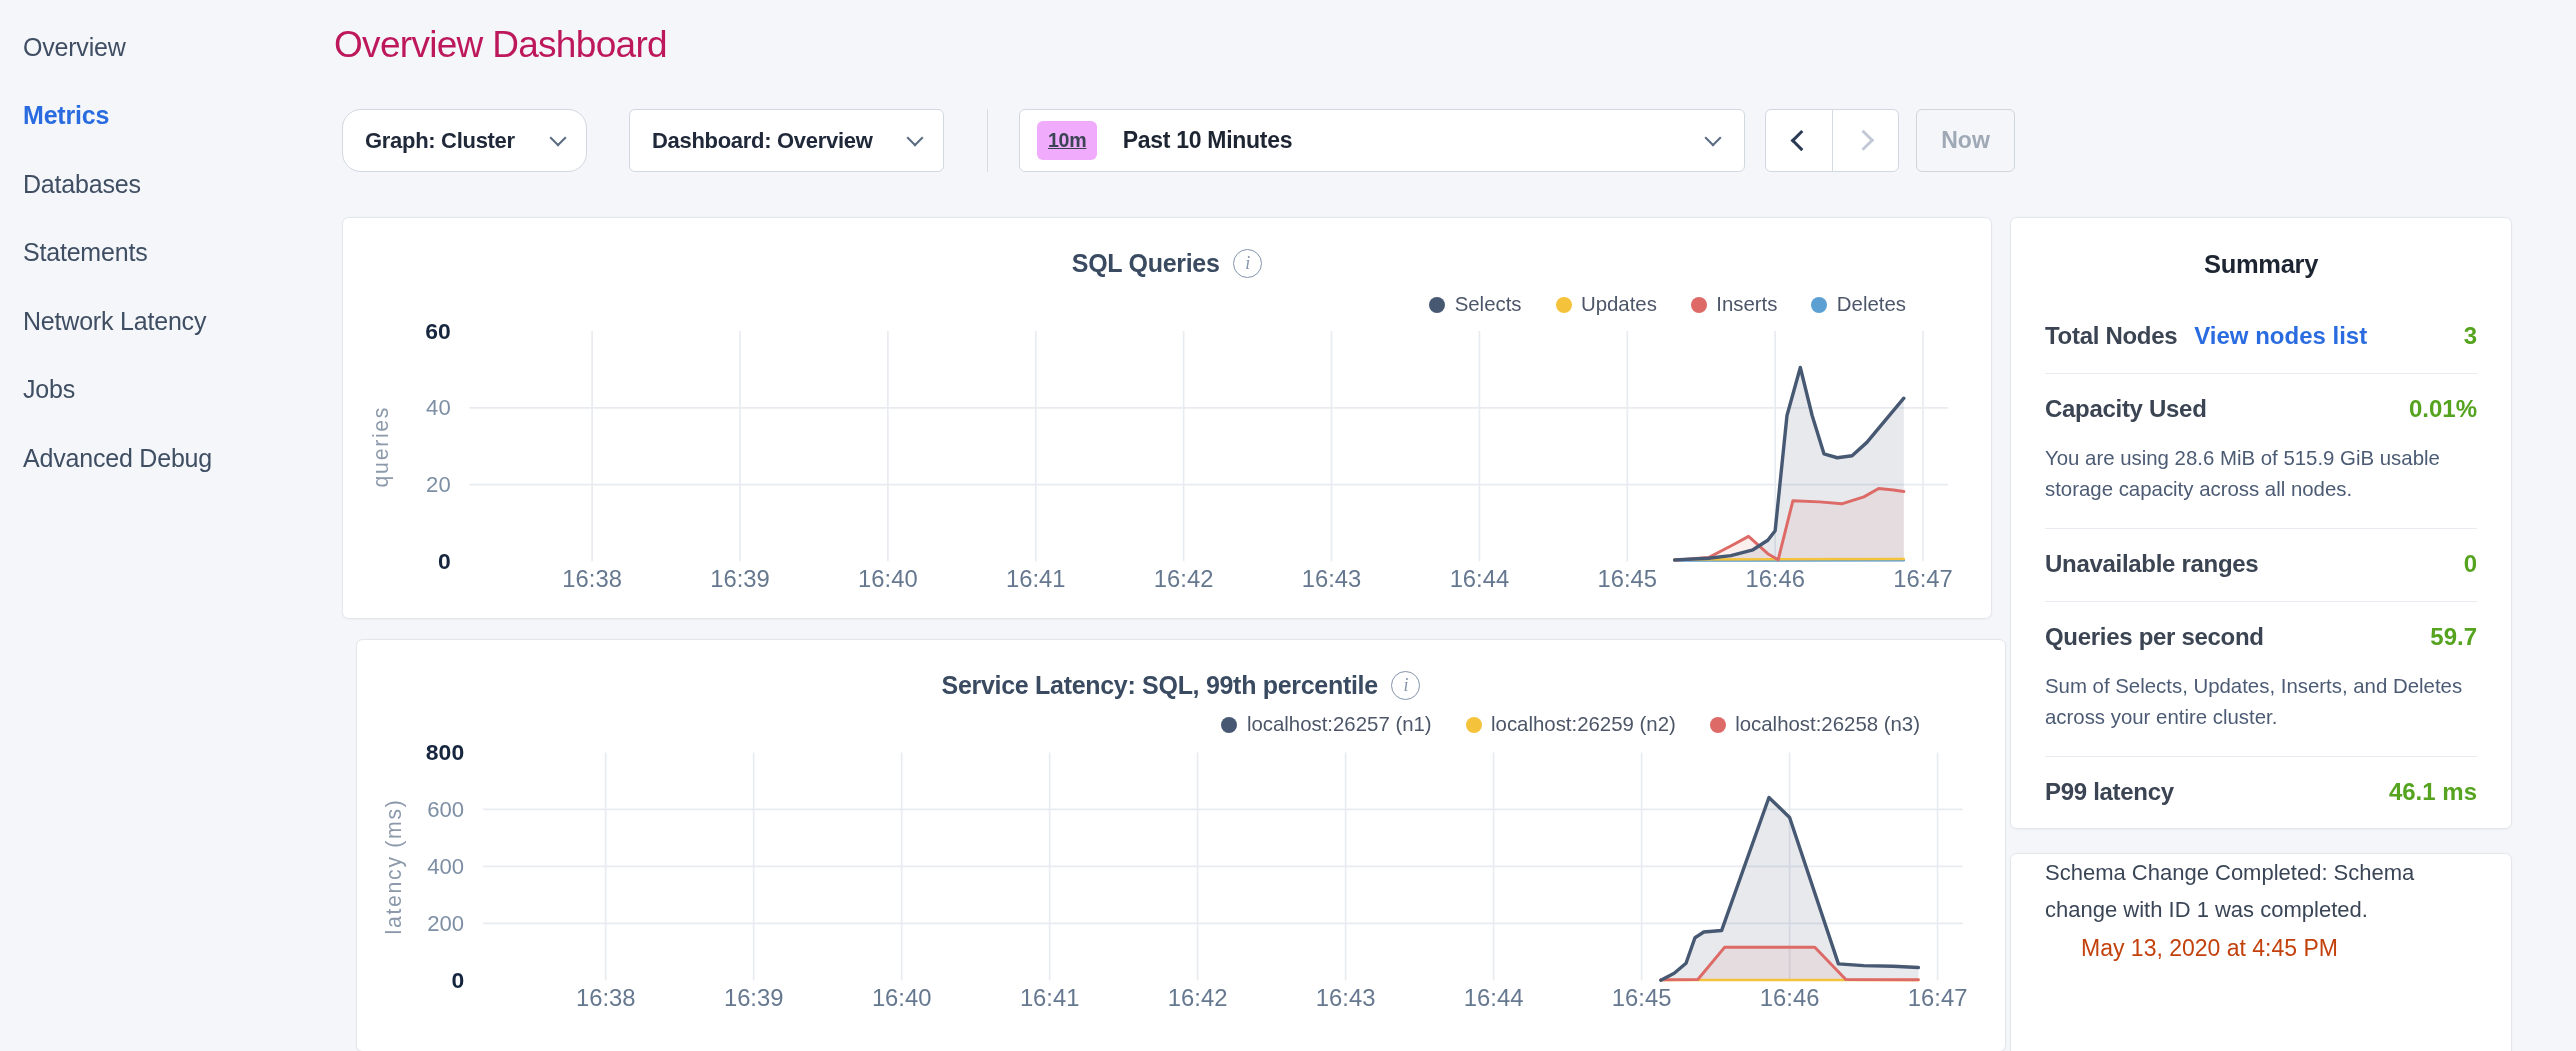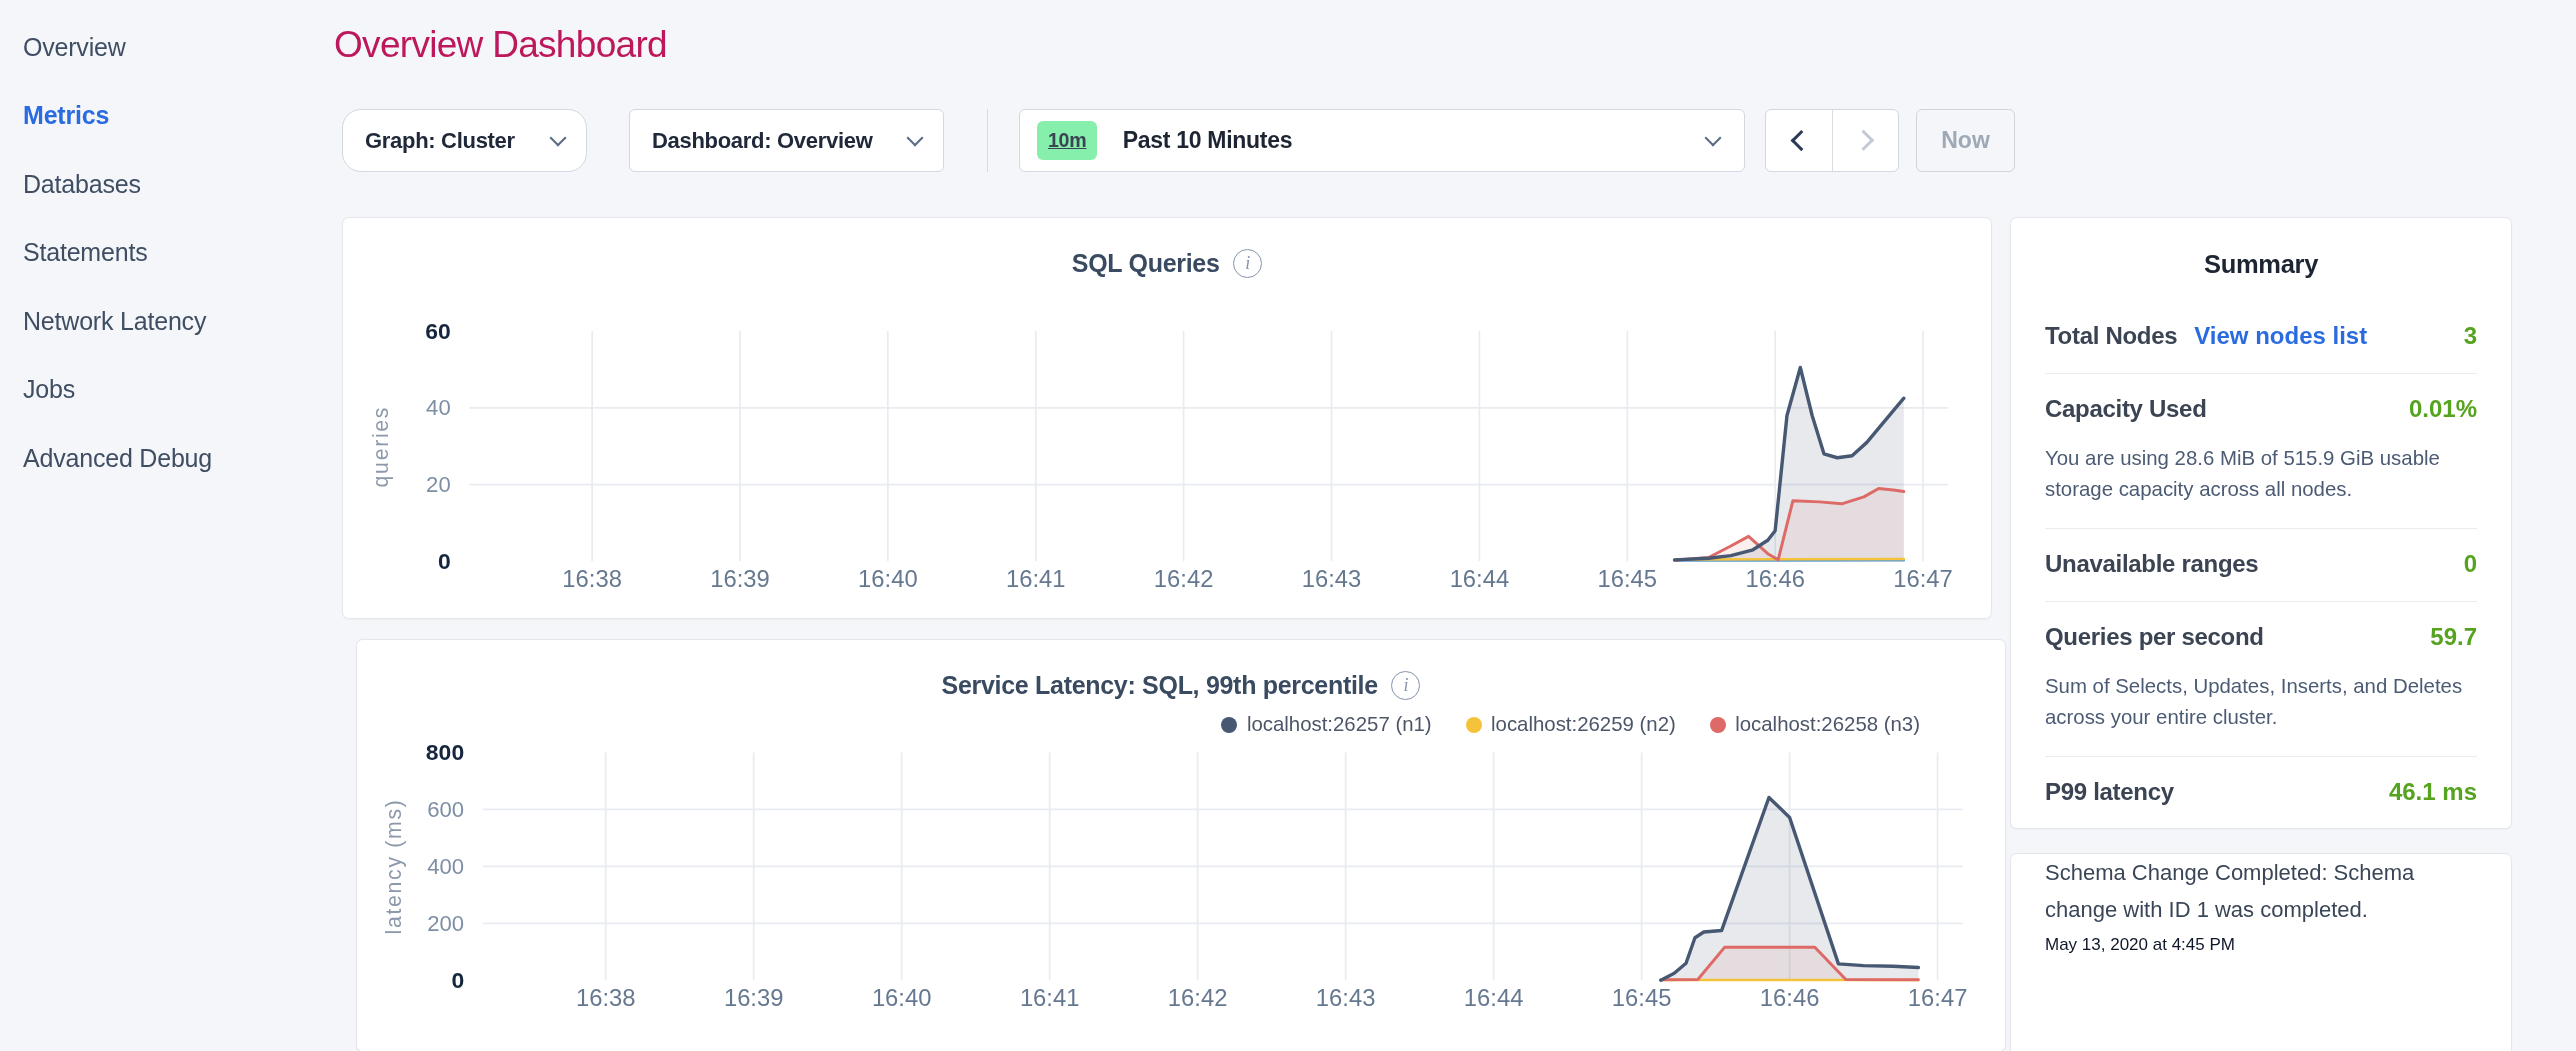--- a/index.html
+++ b/index.html
@@ -31,21 +31,21 @@
     background:#fff; border:0.9px solid #d2d8e0; border-radius:6px;
     display:flex; align-items:center;
     font-weight:700; color:#20293a; font-size:22px; letter-spacing:-0.3px;
     cursor:pointer;
   }
   .graph-btn  { left:342px;  top:109px; width:245px; height:63px; padding:0 22px; justify-content:space-between;border-radius:19px; }
   .dash-btn   { left:629px;  top:109px; width:315px; height:63px; padding:0 22px; justify-content:space-between; }
   .tb-divider { left:987px; top:109px; width:0.9px;  height:63px; background:#d7dce3; }
   .time-btn   { left:1019px; top:109px; width:726px; height:63px; padding:0 25.5px 0 17px; }
   .time-badge {
-    background:#86efac; border-radius:6px; padding:7.7px 11px;
+    background:#f0abfc; border-radius:6px; padding:7.7px 11px;
     font-size:19.6px; font-weight:700; color:#3a4453;text-decoration:underline;
   }
   .time-label { margin-left:25.5px; font-size:23px; font-weight:700; color:#1d2533; flex:1; }
   .chev { width:12px; height:12px; border-right:2.6px solid #5a6b82; border-bottom:2.6px solid #5a6b82;
           transform:rotate(45deg); margin-top:-5.1px; }
   .nav-group { left:1765px; top:109px; width:134px; height:63px; background:#fff;
                border:0.9px solid #d2d8e0; border-radius:6px; display:flex; }
   .nav-cell { width:50%; display:flex; align-items:center; justify-content:center; cursor:pointer; }
   .nav-cell + .nav-cell { border-left:0.9px solid #d7dce3; }
   .chev-left  { width:14.5px; height:14.5px; border-left:3.4px solid #2b3a55;  border-bottom:3.4px solid #2b3a55;  transform:rotate(45deg);  margin-left:5.1px; }
@@ -89,21 +89,21 @@
   .summary-body { padding:0 34px; }
   .sum-row { padding:21px 0 23px; border-bottom:0.9px solid #e8ebef; }
   .sum-row:last-child { border-bottom:none; }
   .sum-head { display:flex; align-items:baseline; }
   .sum-label { font-size:24px; font-weight:700; color:#3b4452; letter-spacing:-0.3px; }
   .sum-link  { font-size:24px; font-weight:700; color:#2a6ce0; margin-left:17px; cursor:pointer; }
   .sum-value { font-size:24px; font-weight:700; color:#55a31f; margin-left:auto; text-align:right; }
   .sum-desc  { margin-top:20px; font-size:20.4px; line-height:31px; color:#4c5b74; }
   .events-body { padding:0 34px; }
   .event-msg  { font-size:22px; line-height:37px; color:#3a4657; }
-  .event-time { margin-top:6.8px; font-size:17px; color:#0f172a; }
+  .event-time { margin-top:6.8px; font-size:23px; color:#c2410c;margin-left:36px; }
 </style>
 </head>
 <body>
 
 <nav class="abs sidebar" id="sidebar">
     <div class="side-item">Overview</div>
     <div class="side-item active">Metrics</div>
     <div class="side-item">Databases</div>
     <div class="side-item">Statements</div>
     <div class="side-item">Network Latency</div>
@@ -139,20 +139,38 @@
     <span class="chev-right"></span>
   </div>
 </div>
 
 <div class="abs now-btn">Now</div>
 
 <div class="abs card chart-card1" id="chart0">
     <div class="chart-title-row">
       <span class="chart-title">SQL Queries</span>
       <span class="info-icon">i</span>
+    </div>
+    <div class="legend">
+      <div class="legend-item">
+        <span class="legend-dot" style="background: rgb(71, 88, 114);"></span>
+        <span class="legend-label">Selects</span>
+      </div>
+      <div class="legend-item">
+        <span class="legend-dot" style="background: rgb(245, 195, 59);"></span>
+        <span class="legend-label">Updates</span>
+      </div>
+      <div class="legend-item">
+        <span class="legend-dot" style="background: rgb(221, 106, 102);"></span>
+        <span class="legend-label">Inserts</span>
+      </div>
+      <div class="legend-item">
+        <span class="legend-dot" style="background: rgb(91, 159, 211);"></span>
+        <span class="legend-label">Deletes</span>
+      </div>
     </div>
     <svg class="chart-svg" width="1650" height="402" viewBox="0 0 1940 473">
       <line x1="292.4" y1="133" x2="292.4" y2="404" stroke="#e8ecf1" stroke-width="2"></line>
       <text x="292.4" y="434" text-anchor="middle" class="xtick">16:38</text>
       <line x1="466.4" y1="133" x2="466.4" y2="404" stroke="#e8ecf1" stroke-width="2"></line>
       <text x="466.4" y="434" text-anchor="middle" class="xtick">16:39</text>
       <line x1="640.4" y1="133" x2="640.4" y2="404" stroke="#e8ecf1" stroke-width="2"></line>
       <text x="640.4" y="434" text-anchor="middle" class="xtick">16:40</text>
       <line x1="814.4" y1="133" x2="814.4" y2="404" stroke="#e8ecf1" stroke-width="2"></line>
       <text x="814.4" y="434" text-anchor="middle" class="xtick">16:41</text>

